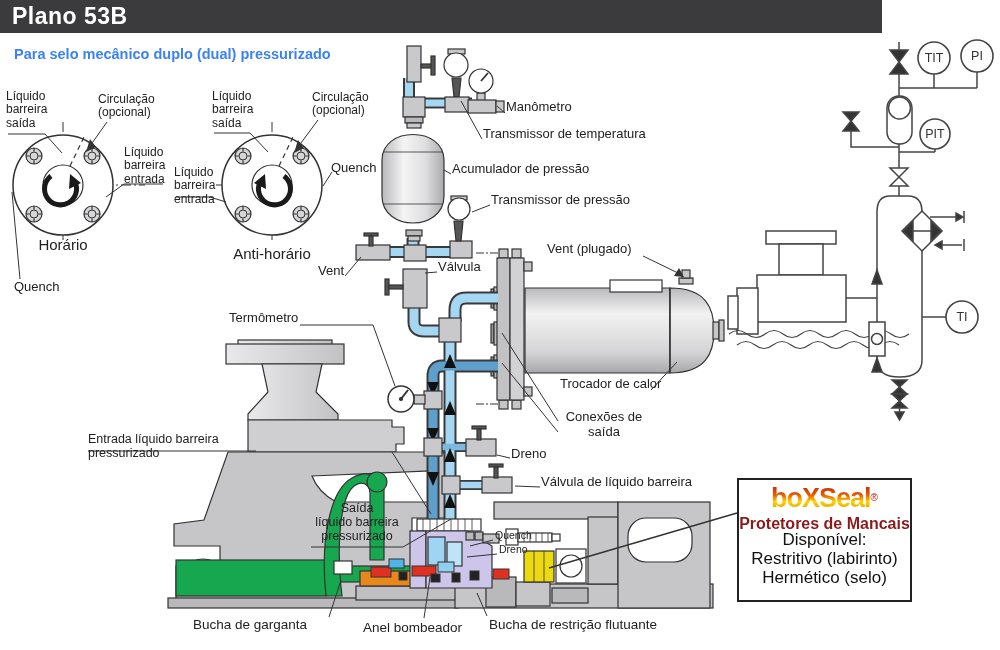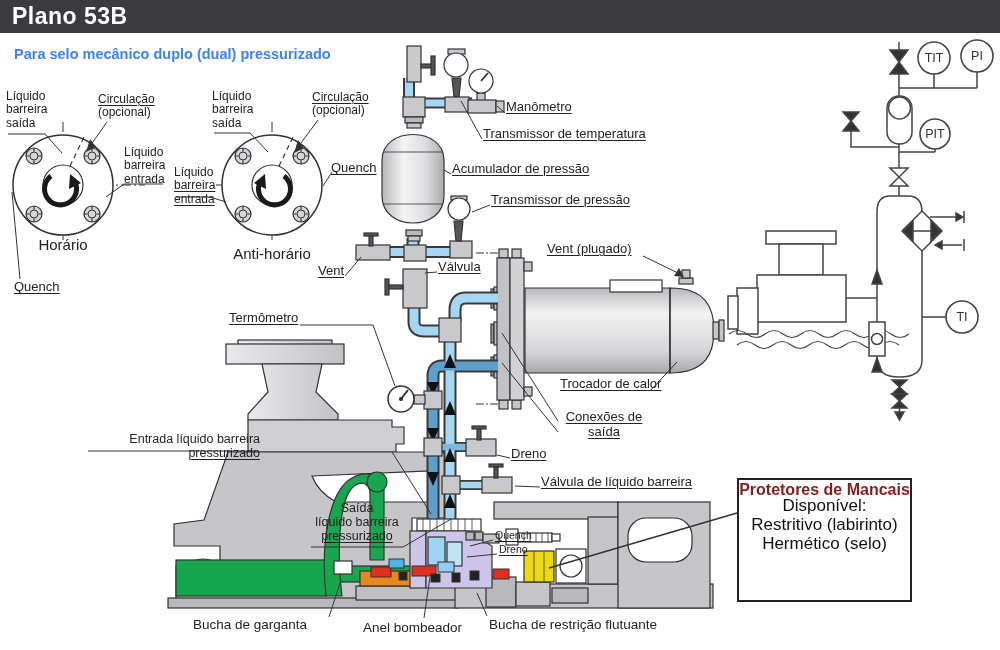--- a/index.html
+++ b/index.html
@@ -1,25 +1,25 @@
 <!DOCTYPE html>
 <html><head>
 <meta charset="utf-8">
 <style>
   html,body{margin:0;padding:0;background:#fff;}
   .stage{position:relative;width:1000px;height:650px;background:#fff;overflow:hidden;
          font-family:"Liberation Sans",sans-serif;}
-  .titlebar{position:absolute;left:0;top:0;width:1000px;height:33px;background:#3b3b3d;
+  .titlebar{position:absolute;left:0;top:0;width:882px;height:33px;background:#3b3b3d;
             color:#fff;display:flex;align-items:center;z-index:3;}
   .titlebar span{font-size:23px;font-weight:bold;margin-left:12px;letter-spacing:.5px;}
   .subtitle{position:absolute;left:14px;top:46px;font-size:14.5px;font-weight:bold;color:#3b82f6;z-index:3;}
   svg.draw{position:absolute;left:0;top:0;z-index:1;}
   .lbl{position:absolute;color:#222;white-space:nowrap;line-height:1.12;z-index:2;}
   .ml{white-space:pre-line;}
-  .u{text-decoration:underline;text-underline-offset:2px;text-decoration-thickness:1px;}
+  .u{text-underline-offset:2px;text-decoration-thickness:1px;}
   .ctr{transform:translateX(-50%);text-align:center;}
   .f11{font-size:12px;} .f105{font-size:10.5px;} .f125{font-size:12.5px;}
   .f13{font-size:13px;} .f135{font-size:13.5px;} .f15{font-size:15px;}
   .boxseal{position:absolute;left:737px;top:478px;width:171px;height:117px;background:#fff;
            border:2px solid #222;z-index:3;text-align:center;padding-top:3px;box-sizing:content-box;}
   .bx-logo{line-height:30px;}
   .bx-grad{font-size:27px;font-weight:bold;letter-spacing:-1px;
            background:linear-gradient(180deg,#b81c0a 0%,#e85d00 40%,#ffd400 62%,#d98b00 100%);
            -webkit-background-clip:text;background-clip:text;color:transparent;}
   .bx-reg{color:#b81c0a;font-size:10px;vertical-align:top;}
@@ -394,31 +394,32 @@
   <div class="lbl u f13" style="left:547px;top:242px">Vent (plugado)</div>
   <div class="lbl u f13" style="left:318px;top:264px">Vent</div>
   <div class="lbl u f13" style="left:438px;top:260px">Válvula</div>
   <div class="lbl u f13" style="left:229px;top:311px">Termômetro</div>
   <div class="lbl u f13" style="left:560px;top:377px">Trocador de calor</div>
   <div class="lbl ctr ml u f13" style="left:604px;top:410px">Conexões de
 saída</div>
   <div class="lbl u f13" style="left:511px;top:447px">Dreno</div>
   <div class="lbl u f13" style="left:541px;top:475px">Válvula de líquido barreira</div>
 
-  <div class="lbl f125" style="left:88px;top:432px;width:172px;text-align:right;white-space:nowrap"><span>Entrada líquido barreira</span><br><span class="u">pressurizado</span></div>
+  <div class="lbl f125" style="left:88px;top:432px;width:172px;text-align:left;white-space:nowrap"><span>Entrada líquido barreira</span><br><span class="u">pressurizado</span></div>
   <div class="lbl ctr f125" style="left:357px;top:501px"><span class="ml">Saída
 líquido barreira</span><br><span class="u">pressurizado</span></div>
 
   <div class="lbl u f105" style="left:495px;top:530px">Quench</div>
   <div class="lbl u f105" style="left:499px;top:544px">Dreno</div>
 
   <div class="lbl f135" style="left:193px;top:617px">Bucha de garganta</div>
   <div class="lbl f135" style="left:363px;top:620px">Anel bombeador</div>
   <div class="lbl f135" style="left:489px;top:617px">Bucha de restrição flutuante</div>
 
   <div class="boxseal">
+    <div class="bx-logo"><span class="bx-grad">boXSeal</span><sup class="bx-reg">®</sup></div>
     <div class="bx-tag">Protetores de Mancais</div>
     <div class="bx-l">Disponível:</div>
     <div class="bx-l">Restritivo (labirinto)</div>
     <div class="bx-l">Hermético (selo)</div>
   </div>
 
 </div>
 
 </body></html>

